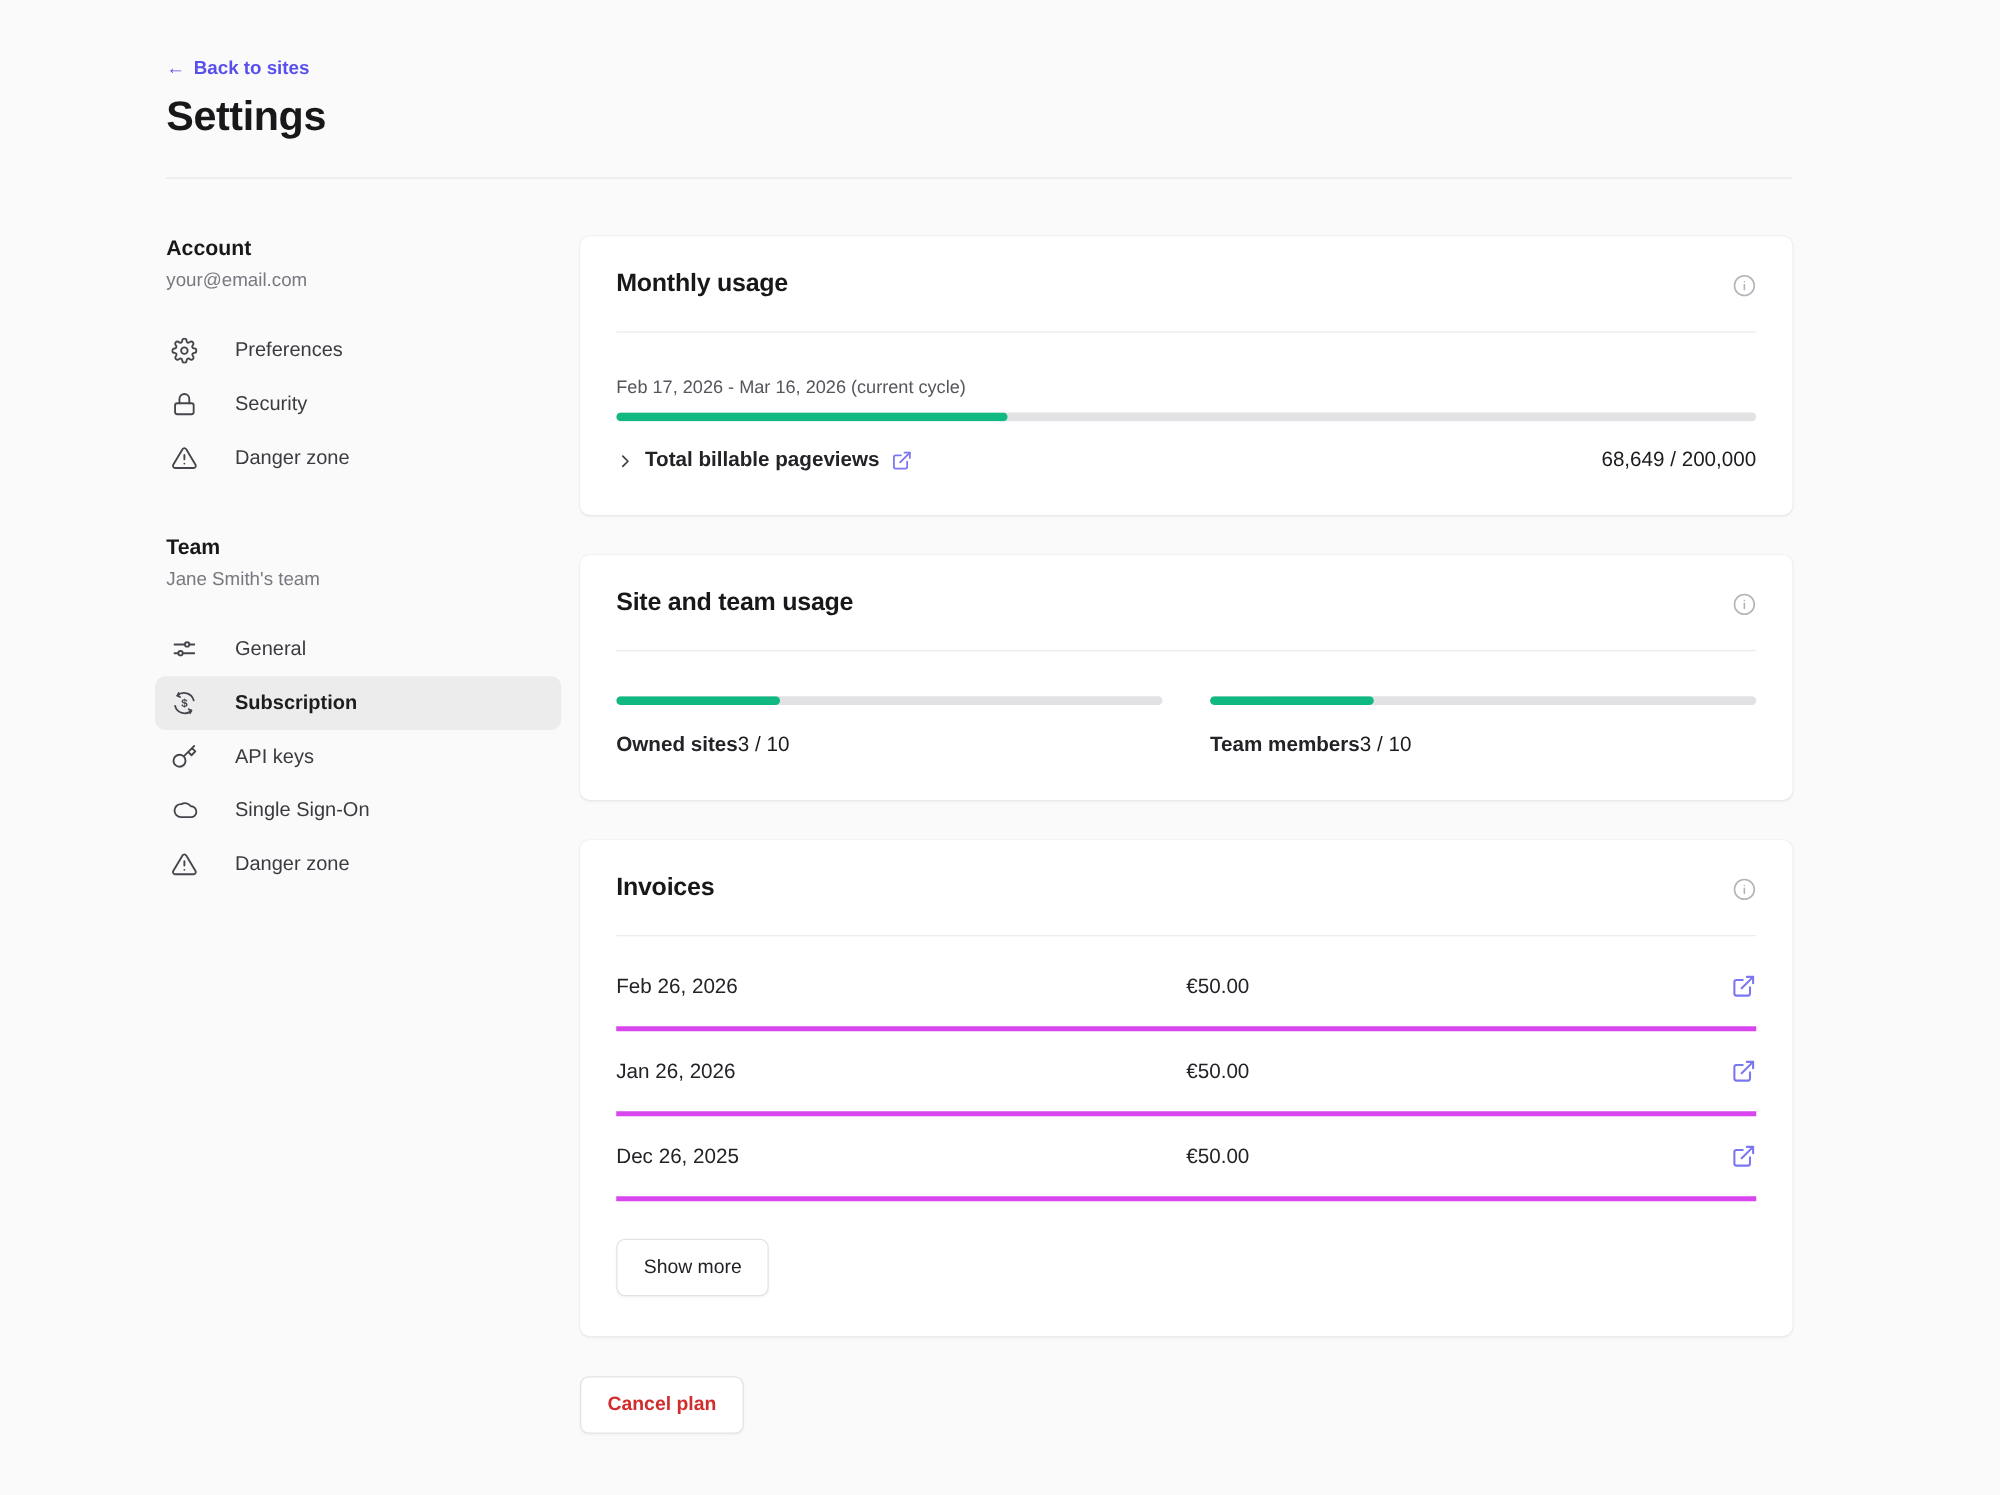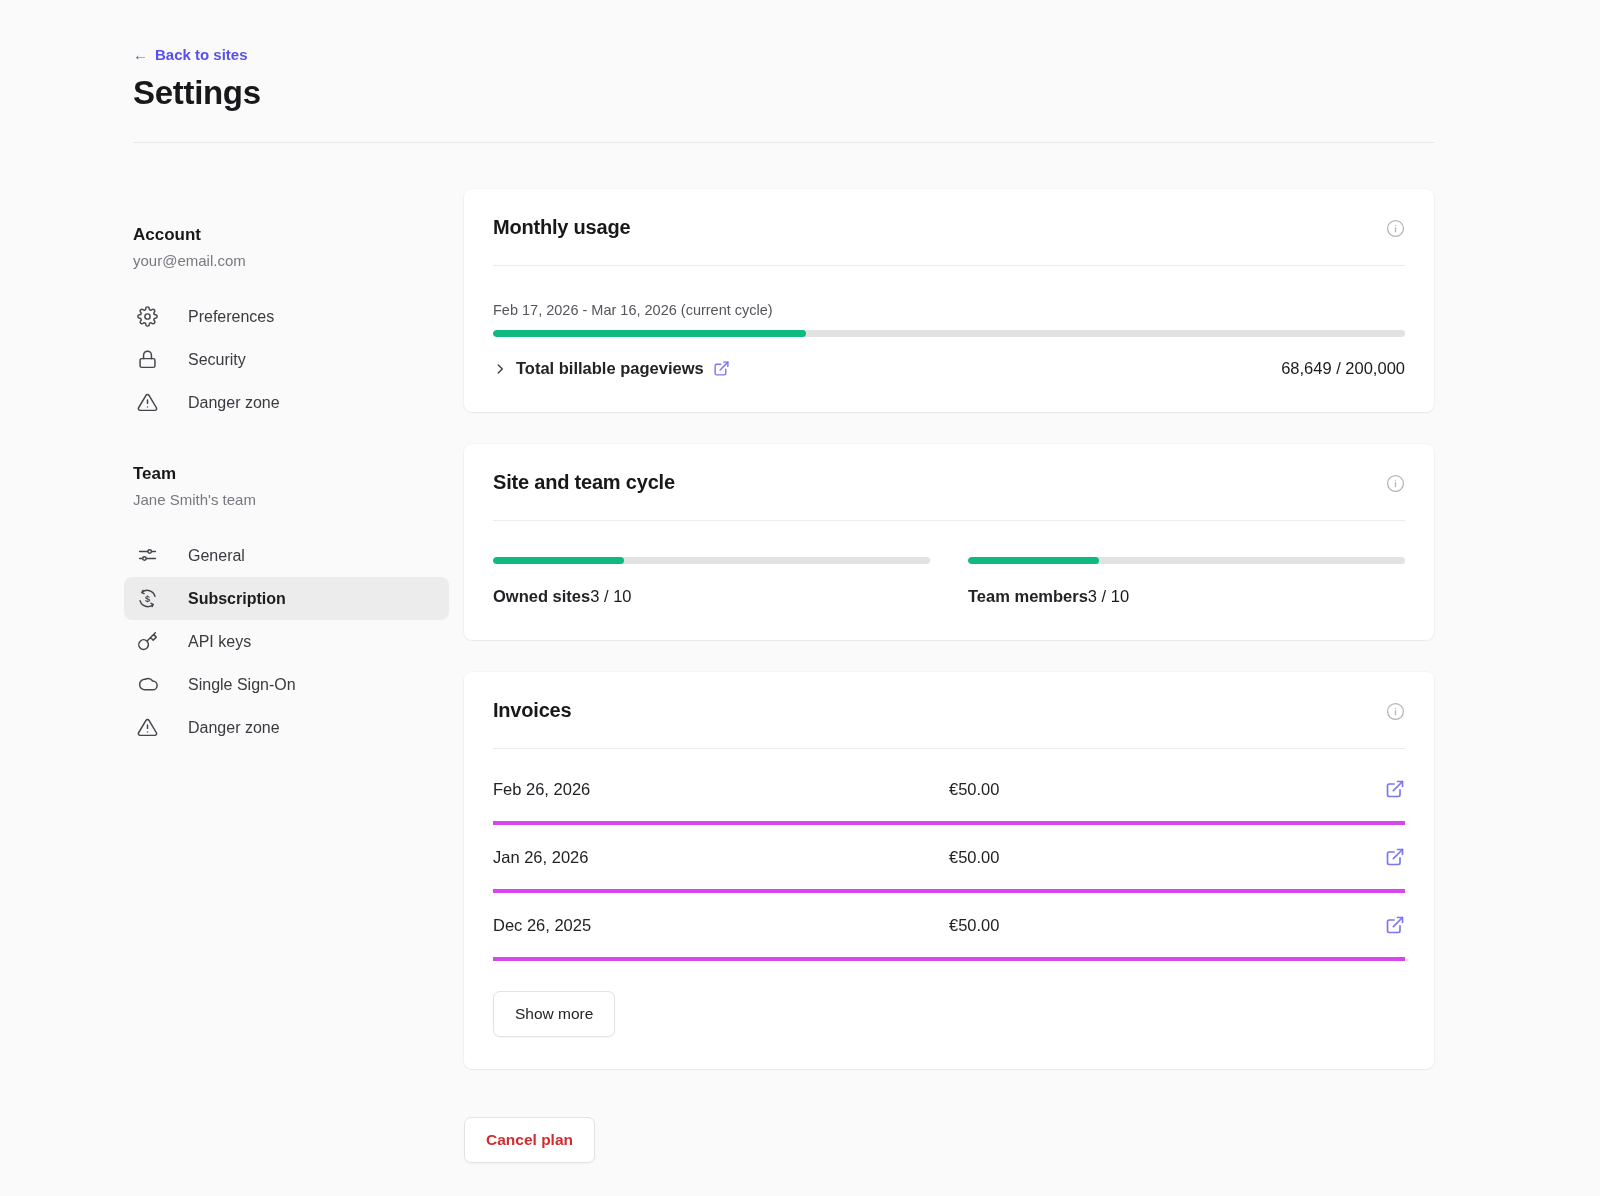--- a/index.html
+++ b/index.html
@@ -21,21 +21,21 @@
   .page-title { font-size: 33px; font-weight: 700; margin-top: 10px; letter-spacing: -0.3px; }
   .header-divider { border: none; border-top: 1px solid #e8e8e8; margin-top: 30px; }
 
   
   .layout { display: flex; margin-top: 46px; gap: 24px; }
   .sidebar { width: 307px; flex-shrink: 0; }
   .main { flex: 1; min-width: 0; }
 
   
   .side-section { margin-bottom: 40px; }
-  .side-heading { font-size: 17px; font-weight: 700; color: #18181b; margin-top: 36px; }
+  .side-heading { font-size: 17px; font-weight: 700; color: #18181b; }
   .side-sub { font-size: 15px; color: #787880; margin-top: 7px; }
   .side-list { margin-top: 26px; }
   .side-item {
     display: flex; align-items: center; gap: 30px;
     padding: 11px 13px; margin: 0 -9px; border-radius: 8px;
     font-size: 16px; color: #3a3a40; cursor: pointer;
   }
   .side-item .icn { width: 21px; height: 21px; color: #45454c; flex-shrink: 0; display: flex; align-items: center; justify-content: center; }
   .side-item.active { background: #ececec; font-weight: 700; color: #1d1d20; }
 
@@ -79,21 +79,21 @@
   .invoice-link { width: 20px; height: 20px; color: #7b76f1; cursor: pointer; }
   .invoices-body { padding: 8px 29px 32px 29px; }
 
   .btn {
     display: inline-block; background: #fff; border: 1px solid #e3e3e6;
     border-radius: 7px; padding: 13px 21px; font-size: 15.5px; font-weight: 500;
     color: #232327; cursor: pointer; font-family: inherit;
     box-shadow: 0 1px 2px rgba(0,0,0,0.04);
   }
   .show-more-btn { margin-top: 30px; }
-  .cancel-btn { color: #d22d2d; font-weight: 700; margin-top: 16px; }
+  .cancel-btn { color: #d22d2d; font-weight: 700; margin-top: 0; }
   svg { display: block; }
 </style>
 </head>
 <body>
 
 <div class="container">
 
   
   <a class="back-link">
     <span>←</span>
@@ -235,21 +235,21 @@
               </span>
             </div>
             <span class="usage-value">68,649 / 200,000</span>
           </div>
         </div>
       </section>
 
       
       <section class="card">
         <div class="card-head">
-          <h2 class="card-title">Site and team cycle</h2>
+          <h2 class="card-title">Site and team usage</h2>
           <span class="info-icon">
             <svg width="19" height="19" viewBox="0 0 24 24" fill="none" stroke="currentColor" stroke-width="1.6" stroke-linecap="round">
                 <circle cx="12" cy="12" r="10"></circle>
                 <line x1="12" y1="16" x2="12" y2="11"></line>
                 <line x1="12" y1="8" x2="12.01" y2="8"></line>
               </svg>
           </span>
         </div>
         <hr class="card-divider">
         <div class="card-body">

